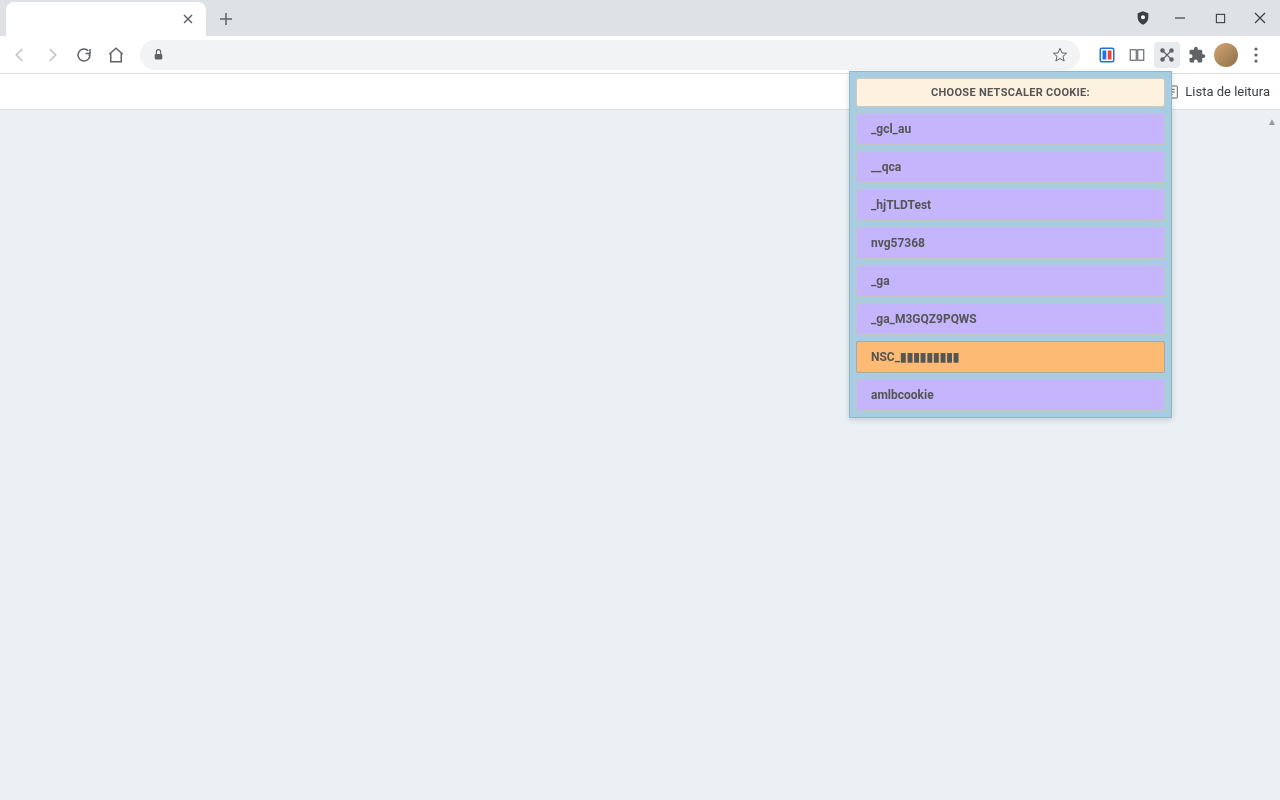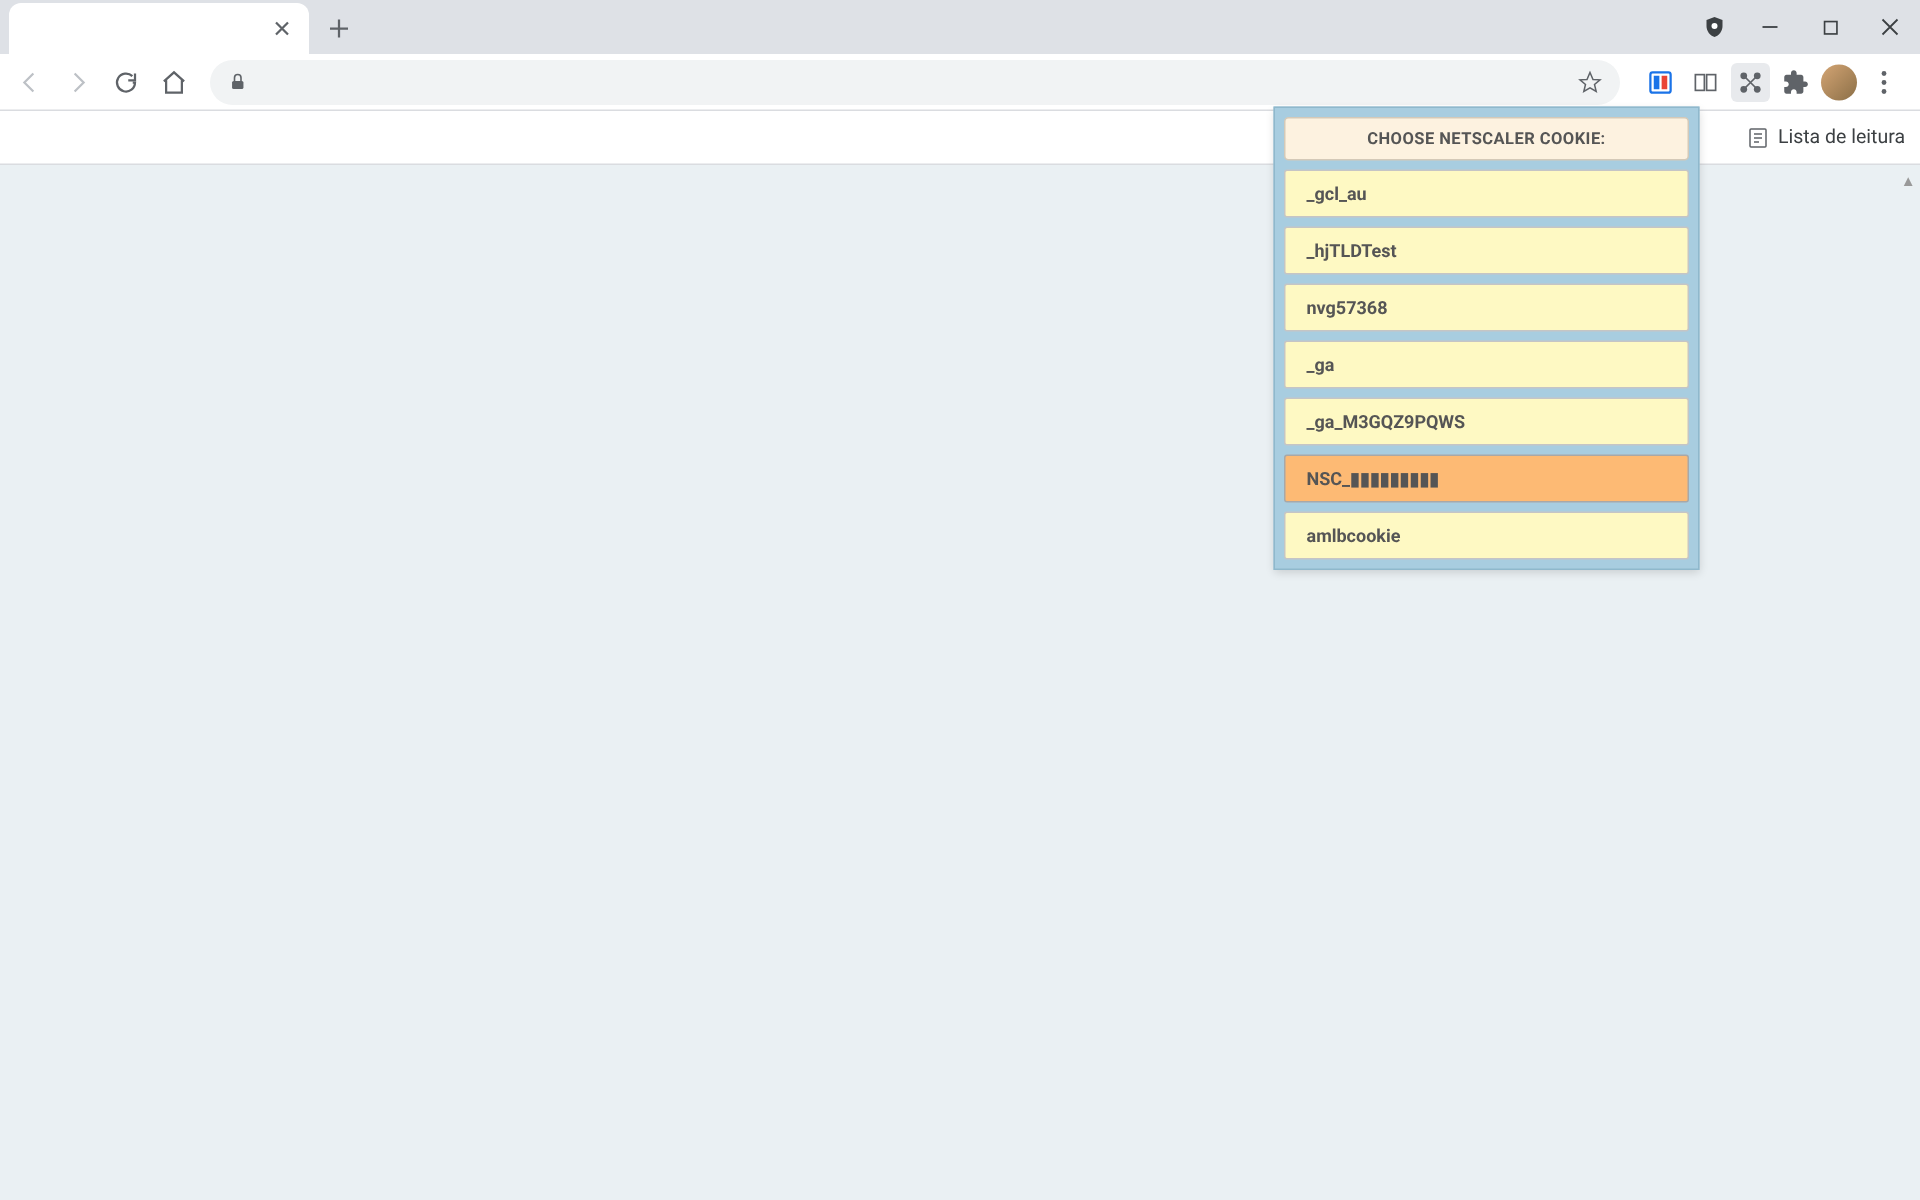--- a/index.html
+++ b/index.html
@@ -178,21 +178,21 @@
       align-items: center;
       gap: 5px;
       cursor: pointer;
     }
 
     
     .popup {
       position: absolute;
       top: 71px;
       left: 849px;
-      width: 284px;
+      width: 323px;
       background: #a8cde0;
       border: 1px solid #8fb8cc;
       box-shadow: 0 2px 6px rgba(0,0,0,0.15);
       padding: 6px;
       z-index: 100;
     }
     .popup-header {
       background: #fdf2e0;
       border: 1px solid #d4c9b8;
       border-radius: 3px;
@@ -203,21 +203,21 @@
       padding: 7px 0;
       margin-bottom: 6px;
       letter-spacing: 0.3px;
     }
     .cookie-list {
       display: flex;
       flex-direction: column;
       gap: 6px;
     }
     .cookie-item {
-      background: #fef9c3;
+      background: #c4b5fd;
       border: 1px solid #c5c5c5;
       border-radius: 2px;
       padding: 8px 14px;
       font-size: 12px;
       font-weight: bold;
       color: #555;
       cursor: pointer;
       text-align: left;
     }
     .cookie-item.highlighted {
@@ -372,20 +372,21 @@
     <span>Lista de leitura</span>
   </div>
 </div>
 
 <div class="content"></div>
 
 <div class="popup">
   <div class="popup-header">CHOOSE NETSCALER COOKIE:</div>
   <div class="cookie-list" id="cookie-list">
       <div class="cookie-item">_gcl_au</div>
+      <div class="cookie-item">__qca</div>
       <div class="cookie-item">_hjTLDTest</div>
       <div class="cookie-item">nvg57368</div>
       <div class="cookie-item">_ga</div>
       <div class="cookie-item">_ga_M3GQZ9PQWS</div>
       <div class="cookie-item highlighted">NSC_▮▮▮▮▮▮▮▮▮</div>
       <div class="cookie-item">amlbcookie</div>
     </div>
 </div>
 
 <span class="scroll-arrow">▲</span>

